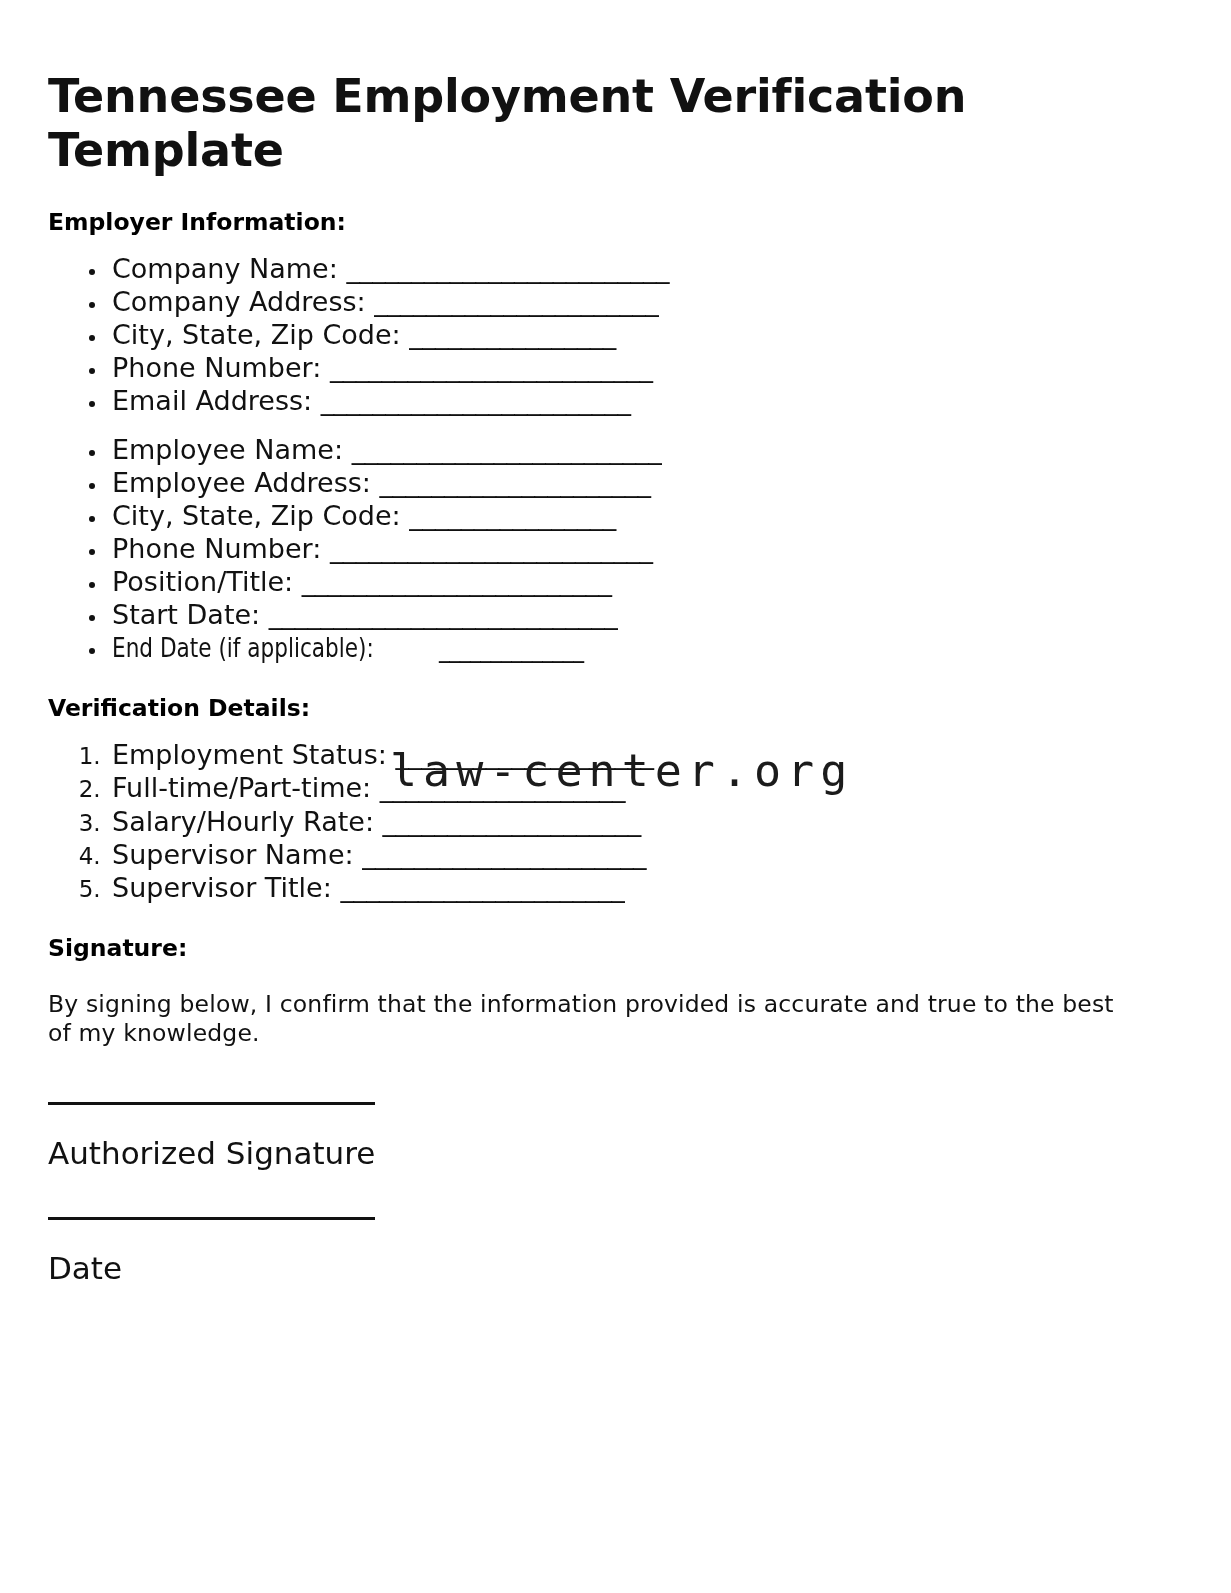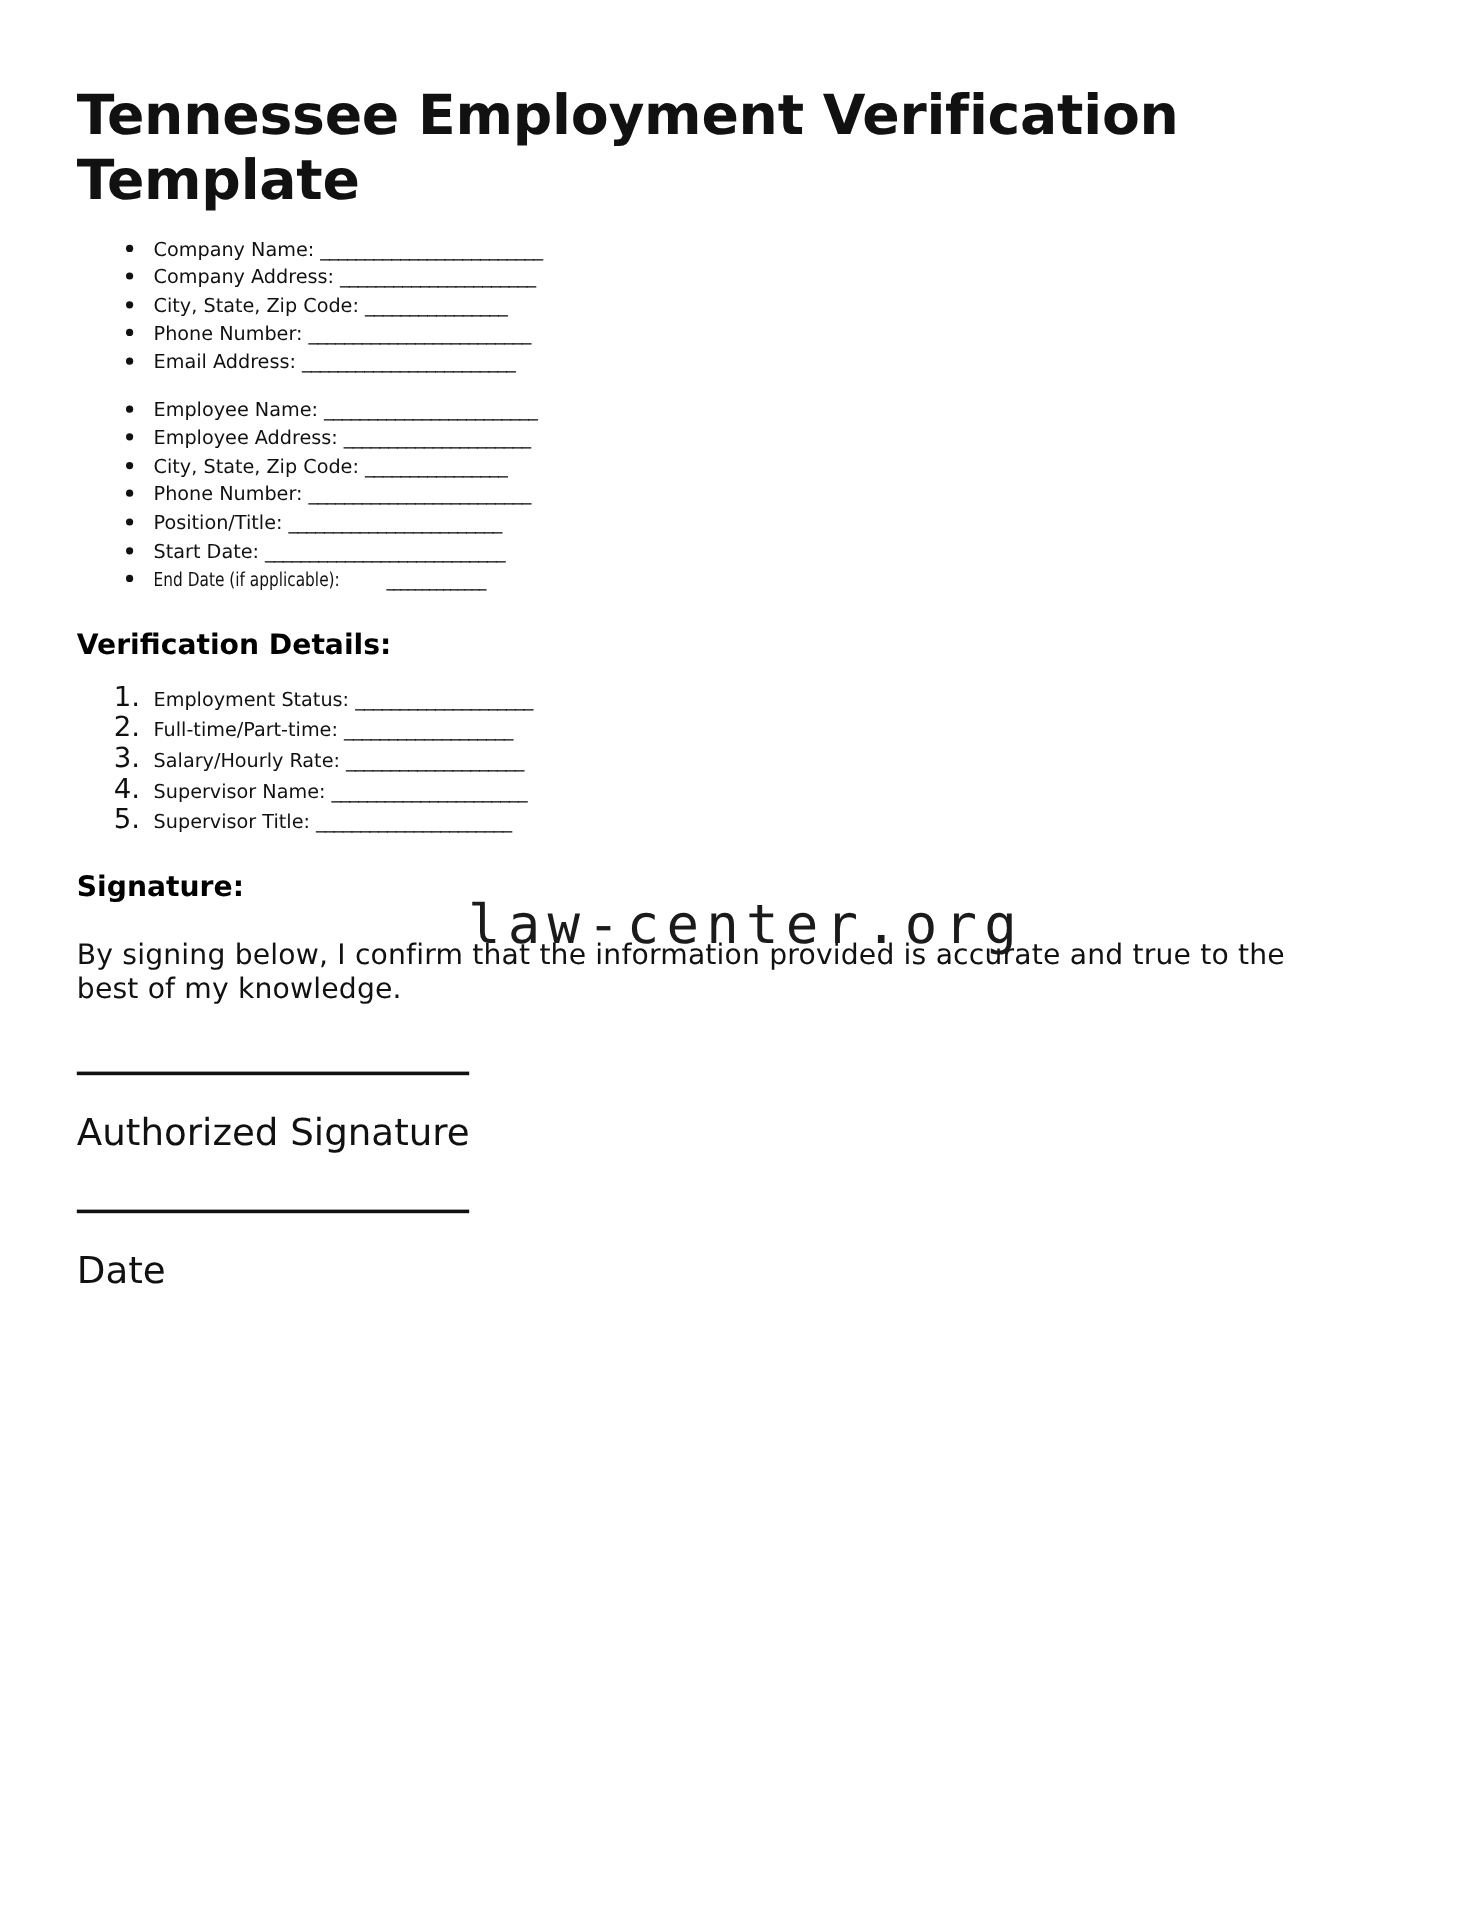--- a/index.html
+++ b/index.html
@@ -17,21 +17,21 @@
     -webkit-font-smoothing: antialiased;
   }
 
   .page {
     position: absolute;
     left: 0; top: 0;
     width: 1182px;
     height: 1593px;
     background: #fff;
     box-sizing: border-box;
-    padding: 70px 60px 0 64px;
+    padding: 70px 60px 0 48px;
   }
 
   
   .doc-title {
     font-size: 46px;
     font-weight: bold;
     line-height: 1.17;
     letter-spacing: -0.2px;
     margin: 0 0 0 0;
     max-width: 1010px;
@@ -56,21 +56,21 @@
     font-size: 23.5px;
     font-weight: bold;
     margin: 30px 0 0 0;
     color: #000;
   }
 
   
   ul.field-list, ol.field-list {
     margin: 16px 0 0 0;
     padding-left: 60px;
-    font-size: 16px;
+    font-size: 27px;
     line-height: 1.225;
     color: #111;
   }
   ul.field-list { list-style-type: disc; }
   ol.field-list { list-style-type: decimal; }
   ul.field-list li, ol.field-list li {
     padding-left: 4px;
     white-space: nowrap;
   }
   ul.field-list li::marker { font-size: 20px; }
@@ -118,20 +118,21 @@
   }
 </style>
 </head>
 <body>
 
 <div class="page">
 
   <h1 class="doc-title">Tennessee Employment Verification Template</h1>
 
 
+  <h2 class="section-head">Employer Information:</h2>
 
   <ul class="field-list">
     <li><span>Company Name:</span> <span class="blank">_________________________</span></li>
     <li><span>Company Address:</span> <span class="blank">______________________</span></li>
     <li><span>City, State, Zip Code:</span> <span class="blank">________________</span></li>
     <li><span>Phone Number:</span> <span class="blank">_________________________</span></li>
     <li><span>Email Address:</span> <span class="blank">________________________</span></li>
   </ul>
 
 

